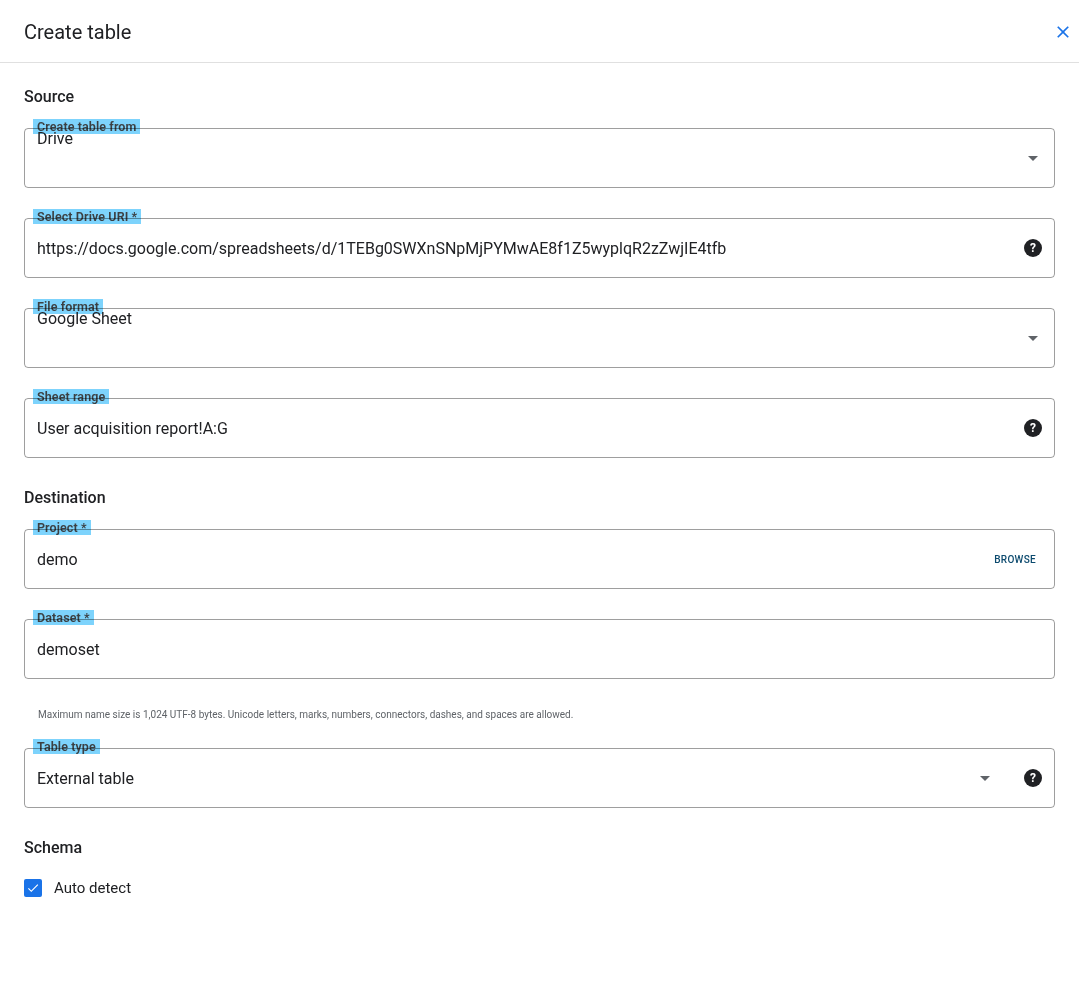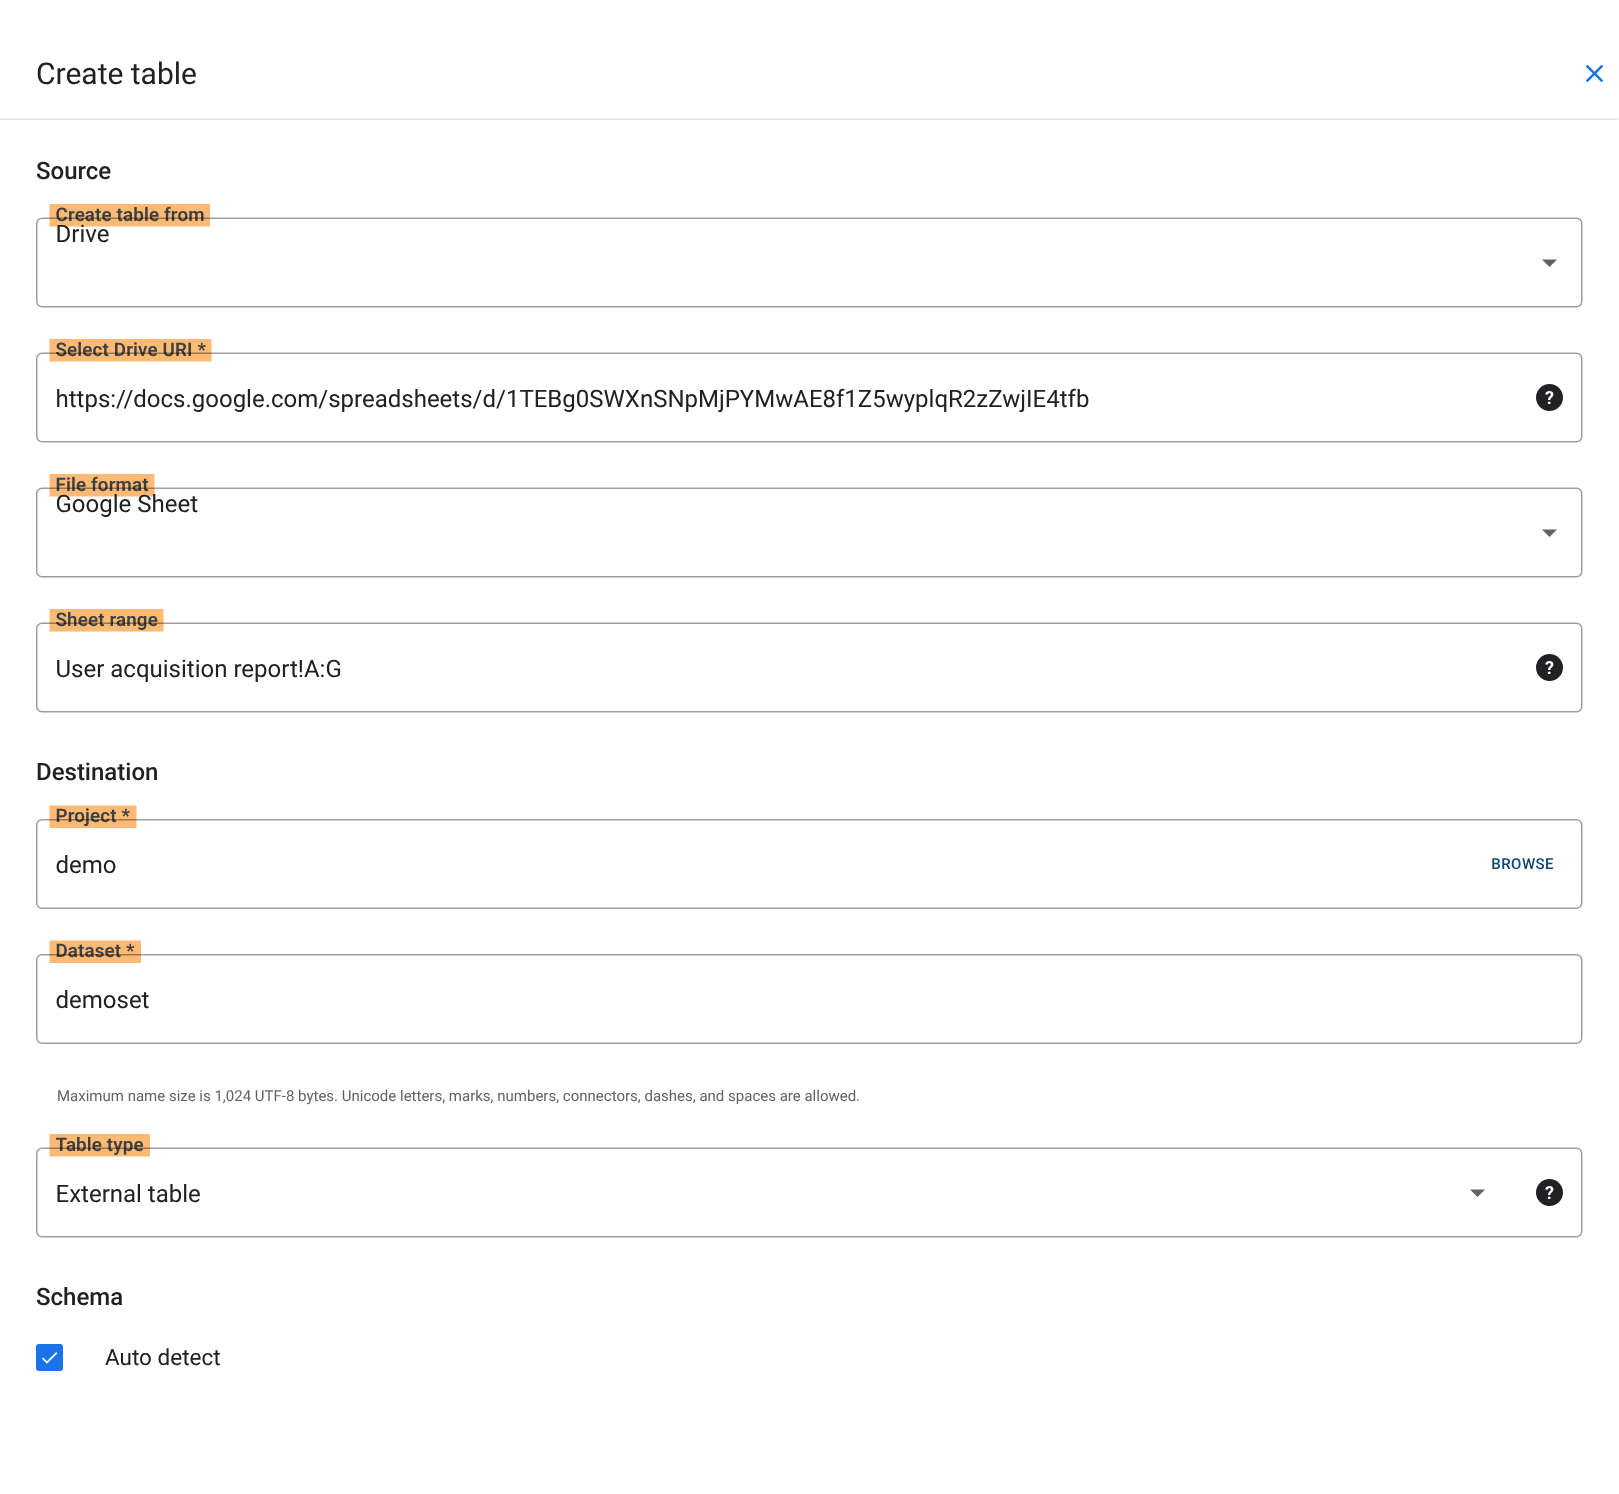--- a/index.html
+++ b/index.html
@@ -9,21 +9,20 @@
     color: #202124;
     background: #fff;
     width: 1079px;
   }
   .header {
     display: flex;
     align-items: center;
     justify-content: space-between;
     padding: 20px 24px 18px 24px;
     border-bottom: 1px solid #e0e0e0;
-    margin-top: 17px;
   }
   .header-title {
     font-size: 20px;
     font-weight: 400;
     color: #202124;
   }
   .header-close {
     color: #1a73e8;
     width: 20px;
     height: 20px;
@@ -53,21 +52,21 @@
     height: 60px;
     display: flex;
     align-items: center;
     padding: 0 12px;
     gap: 10px;
   }
   .field-label {
     position: absolute;
     top: -9px;
     left: 9px;
-    background: #fdba74;
+    background: #7dd3fc;
     padding: 0 4px;
     font-size: 12.5px;
     font-weight: 600;
     color: #3c4043;
     letter-spacing: 0.1px;
   }
   .field-value {
     flex: 1;
     font-size: 16px;
     color: #202124;
@@ -105,21 +104,21 @@
     padding-right: 6px;
   }
   .hint {
     font-size: 10px;
     color: #5f6368;
     margin: 8px 0 28px 14px;
   }
   .checkbox-row {
     display: flex;
     align-items: center;
-    gap: 28px;
+    gap: 12px;
     margin-top: 2px;
   }
   .checkbox {
     width: 18px; height: 18px;
     background: #1a73e8;
     border-radius: 2px;
     display: flex;
     align-items: center;
     justify-content: center;
   }

